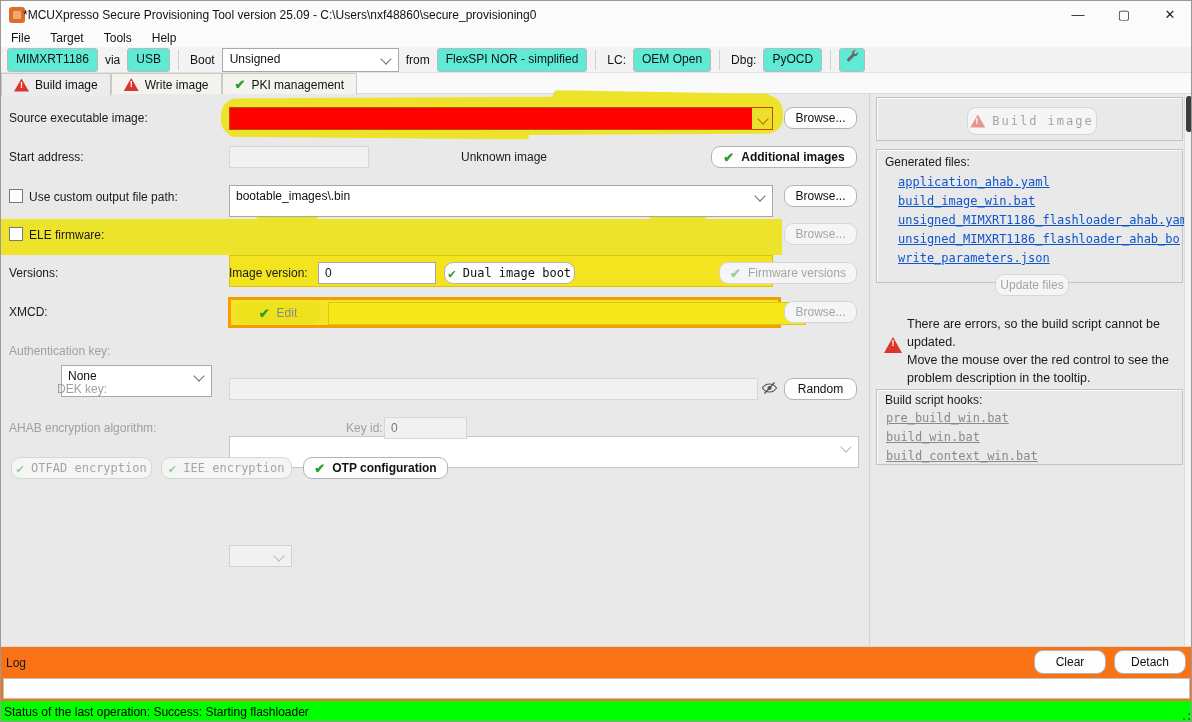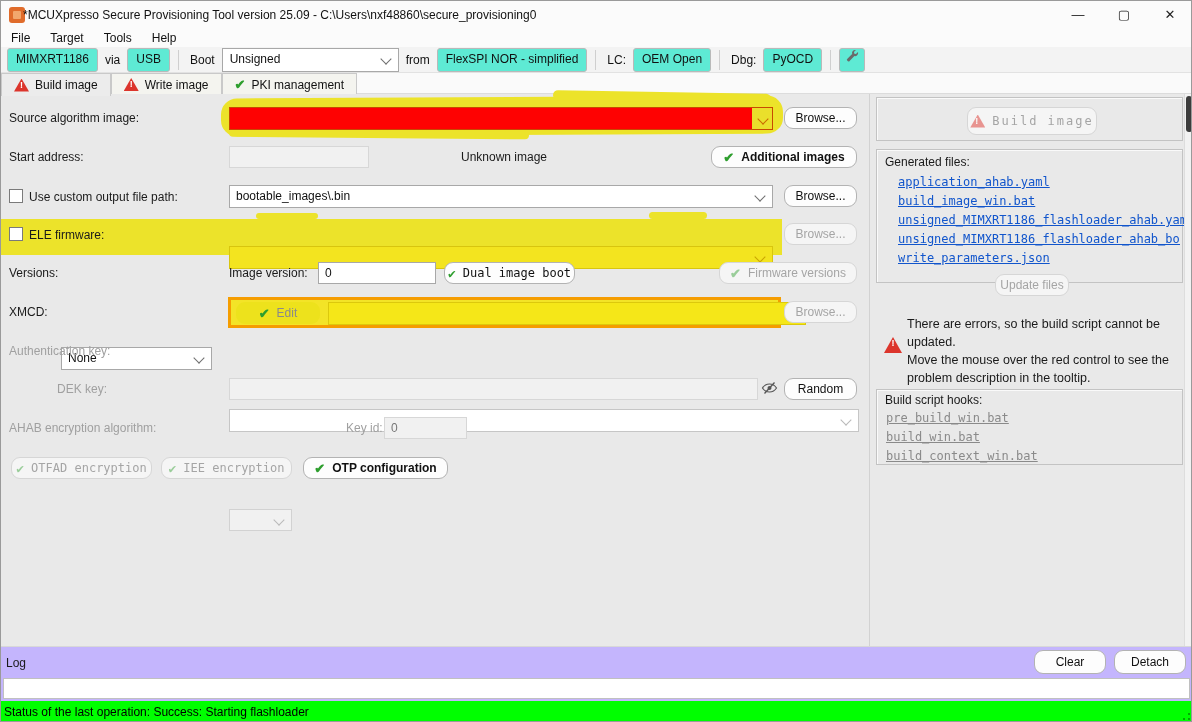--- a/index.html
+++ b/index.html
@@ -37,21 +37,21 @@
   .warn.faded{opacity:.5;}
   .chk{color:#2e9e2e;font-weight:700;font-size:13px;flex:0 0 auto;}
   .chk.pale{opacity:.45;}
 
   
   #content{left:0;top:93px;width:1192px;height:552px;background:#e9e9e9;}
   #vdivider{left:868px;top:0;width:1px;height:552px;background:#d2d2d2;}
   .flabel{color:#1a1a1a;}
   .flabel.dis{color:#a0a0a0;}
   .cbx{display:inline-block;width:12px;height:12px;background:#fff;border:1px solid #7a7a7a;vertical-align:-2px;margin-right:6px;}
-  .combo{position:relative;background:#fff;border:1px solid #a8a8a8;height:23px;line-height:21px;padding:0 22px 0 6px;color:#111;}
+  .combo{position:relative;background:#fff;border:1px solid #a8a8a8;height:32px;line-height:21px;padding:0 22px 0 6px;color:#111;}
   .combo.dis{background:#f1f1f1;border-color:#d2d2d2;}
   .input{background:#fff;border:1px solid #a8a8a8;height:22px;line-height:20px;padding:0 6px;color:#111;font-family:"Liberation Sans",sans-serif;font-size:12px;}
   .input.dis{background:#f1f1f1;border-color:#d7d7d7;color:#777;}
   .btn{display:flex;align-items:center;justify-content:center;gap:7px;background:#fdfdfd;border:1px solid #b3b3b3;border-radius:9px;height:22px;color:#111;font-size:12px;}
   .btn.dis{background:#f5f5f5;border-color:#d6d6d6;color:#a5a5a5;}
   .btn.bold{font-weight:700;}
   .mono{font-family:"DejaVu Sans Mono",monospace;font-size:12px;}
 
   
   .hl{background:#ece32a;}
@@ -64,21 +64,21 @@
   .streak{border-radius:5px;}
   #xmcdbox{left:227px;top:203px;width:553px;height:31px;border:3px solid #f59d00;background:#f3e427;}
 
   
   .gbox{border:1px solid #c3c3c3;box-shadow:inset 1px 1px 0 #fafafa;background:#e9e9e9;}
   .link{font-family:"DejaVu Sans Mono",monospace;font-size:12px;color:#1155cc;text-decoration:underline;white-space:nowrap;}
   .link.gray{color:#8a8a8a;}
   .errtext{font-size:12.5px;color:#1a1a1a;line-height:1.45;}
 
   
-  #logpane{left:0;top:645px;width:1192px;height:55px;background:#c4b5fd;border-top:1px solid #d8d8d8;}
+  #logpane{left:0;top:645px;width:1192px;height:55px;background:#f97316;border-top:1px solid #d8d8d8;}
   #logbox{left:2px;top:31px;width:1187px;height:21px;background:#fff;border:1px solid #c0c0c0;}
   #statusbar{left:0;top:700px;width:1192px;height:22px;display:flex;align-items:center;padding-left:3px;font-size:12px;color:#000;}
   .grip{position:absolute;right:2px;bottom:2px;width:10px;height:10px;background:
     radial-gradient(circle at 80% 80%,#0a0 1px,transparent 1.5px),
     radial-gradient(circle at 80% 30%,#0a0 1px,transparent 1.5px),
     radial-gradient(circle at 30% 80%,#0a0 1px,transparent 1.5px);}
   
   #sbtrack{left:1183px;top:0;width:9px;height:552px;background:#f2f2f2;border-left:1px solid #ddd;}
   #sbthumb{left:1184.5px;top:2px;width:6px;height:36px;background:#3c3c3c;border-radius:3px;}
 </style>
@@ -141,21 +141,21 @@
   <div class="abs" id="content">
 
     <div class="abs hl" id="srcmark"></div>
     <div class="abs hl streak" id="srcmark2"></div>
     <div class="abs hl streak" id="srcmark3"></div>
     <div class="abs hl" id="eleband"></div>
     <div class="abs hl streak" style="left:255px;top:119px;width:62px;height:6px;"></div>
     <div class="abs hl streak" style="left:648px;top:118px;width:58px;height:7px;"></div>
     <div class="abs hl streak" style="left:505px;top:158px;width:42px;height:8px;"></div>
 
-    <span class="abs flabel" style="left:8px;top:17px;">Source algorithm image:</span>
+    <span class="abs flabel" style="left:8px;top:17px;">Source executable image:</span>
     <div class="abs" id="redcombo">
       <span></span>
       <span class="chvzone">
           <span class="chv" style="border-color:#c96a00;right:5px;top:7px;"></span>
         </span>
     </div>
     <div class="abs btn" style="left:783px;top:13px;width:73px;">Browse...</div>
 
     <span class="abs flabel" style="left:8px;top:56px;">Start address:</span>
     <input class="abs input dis" style="left: 228px; top: 52px; width: 140px;" value="">

